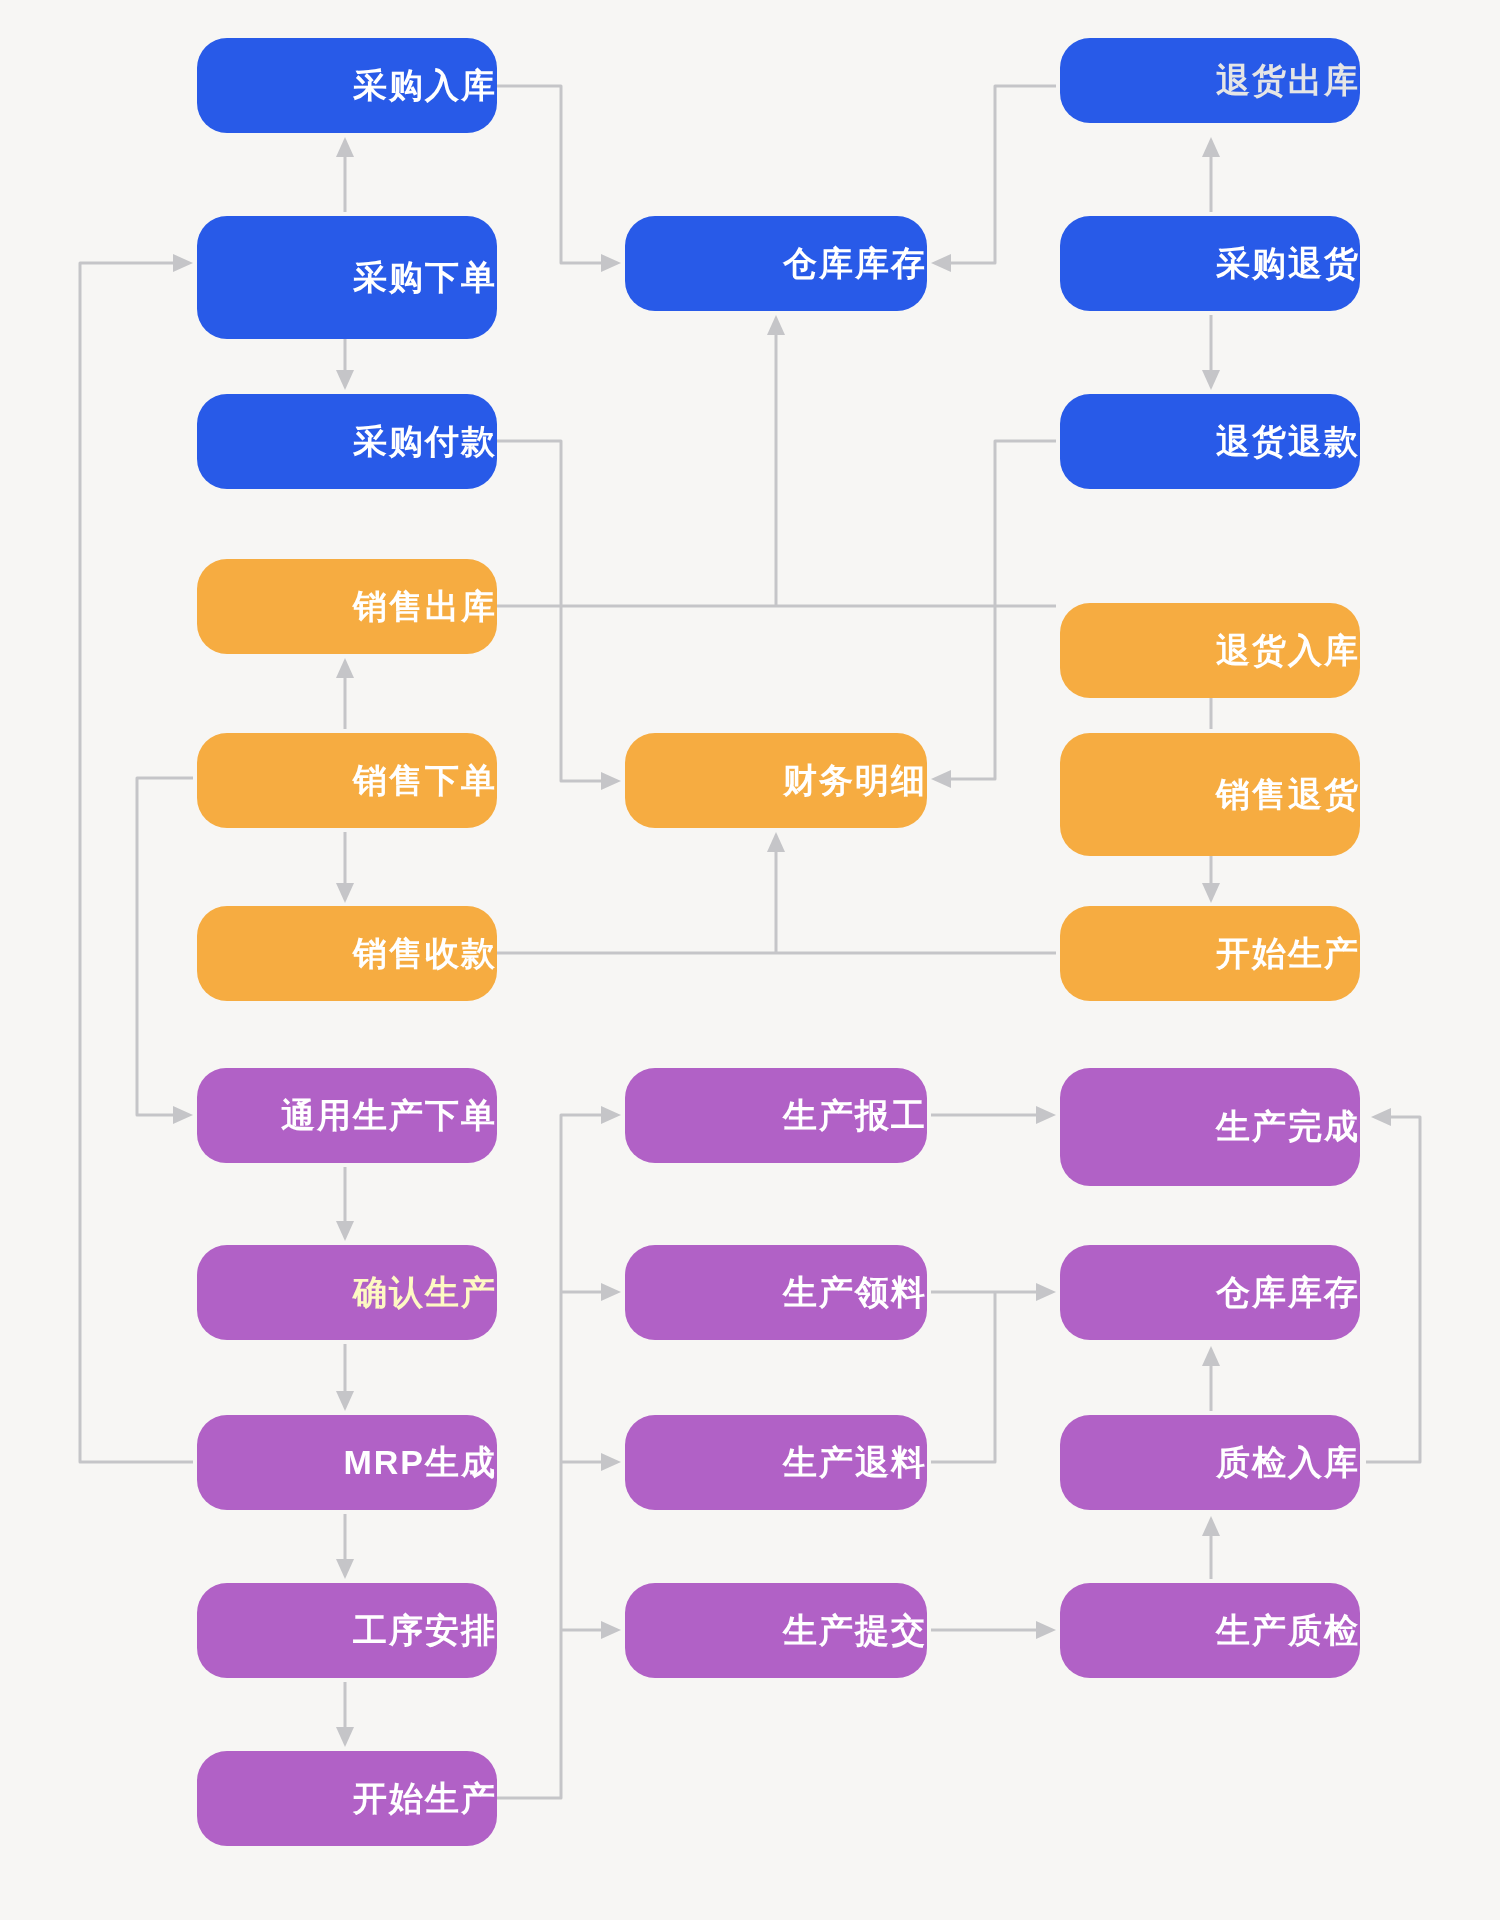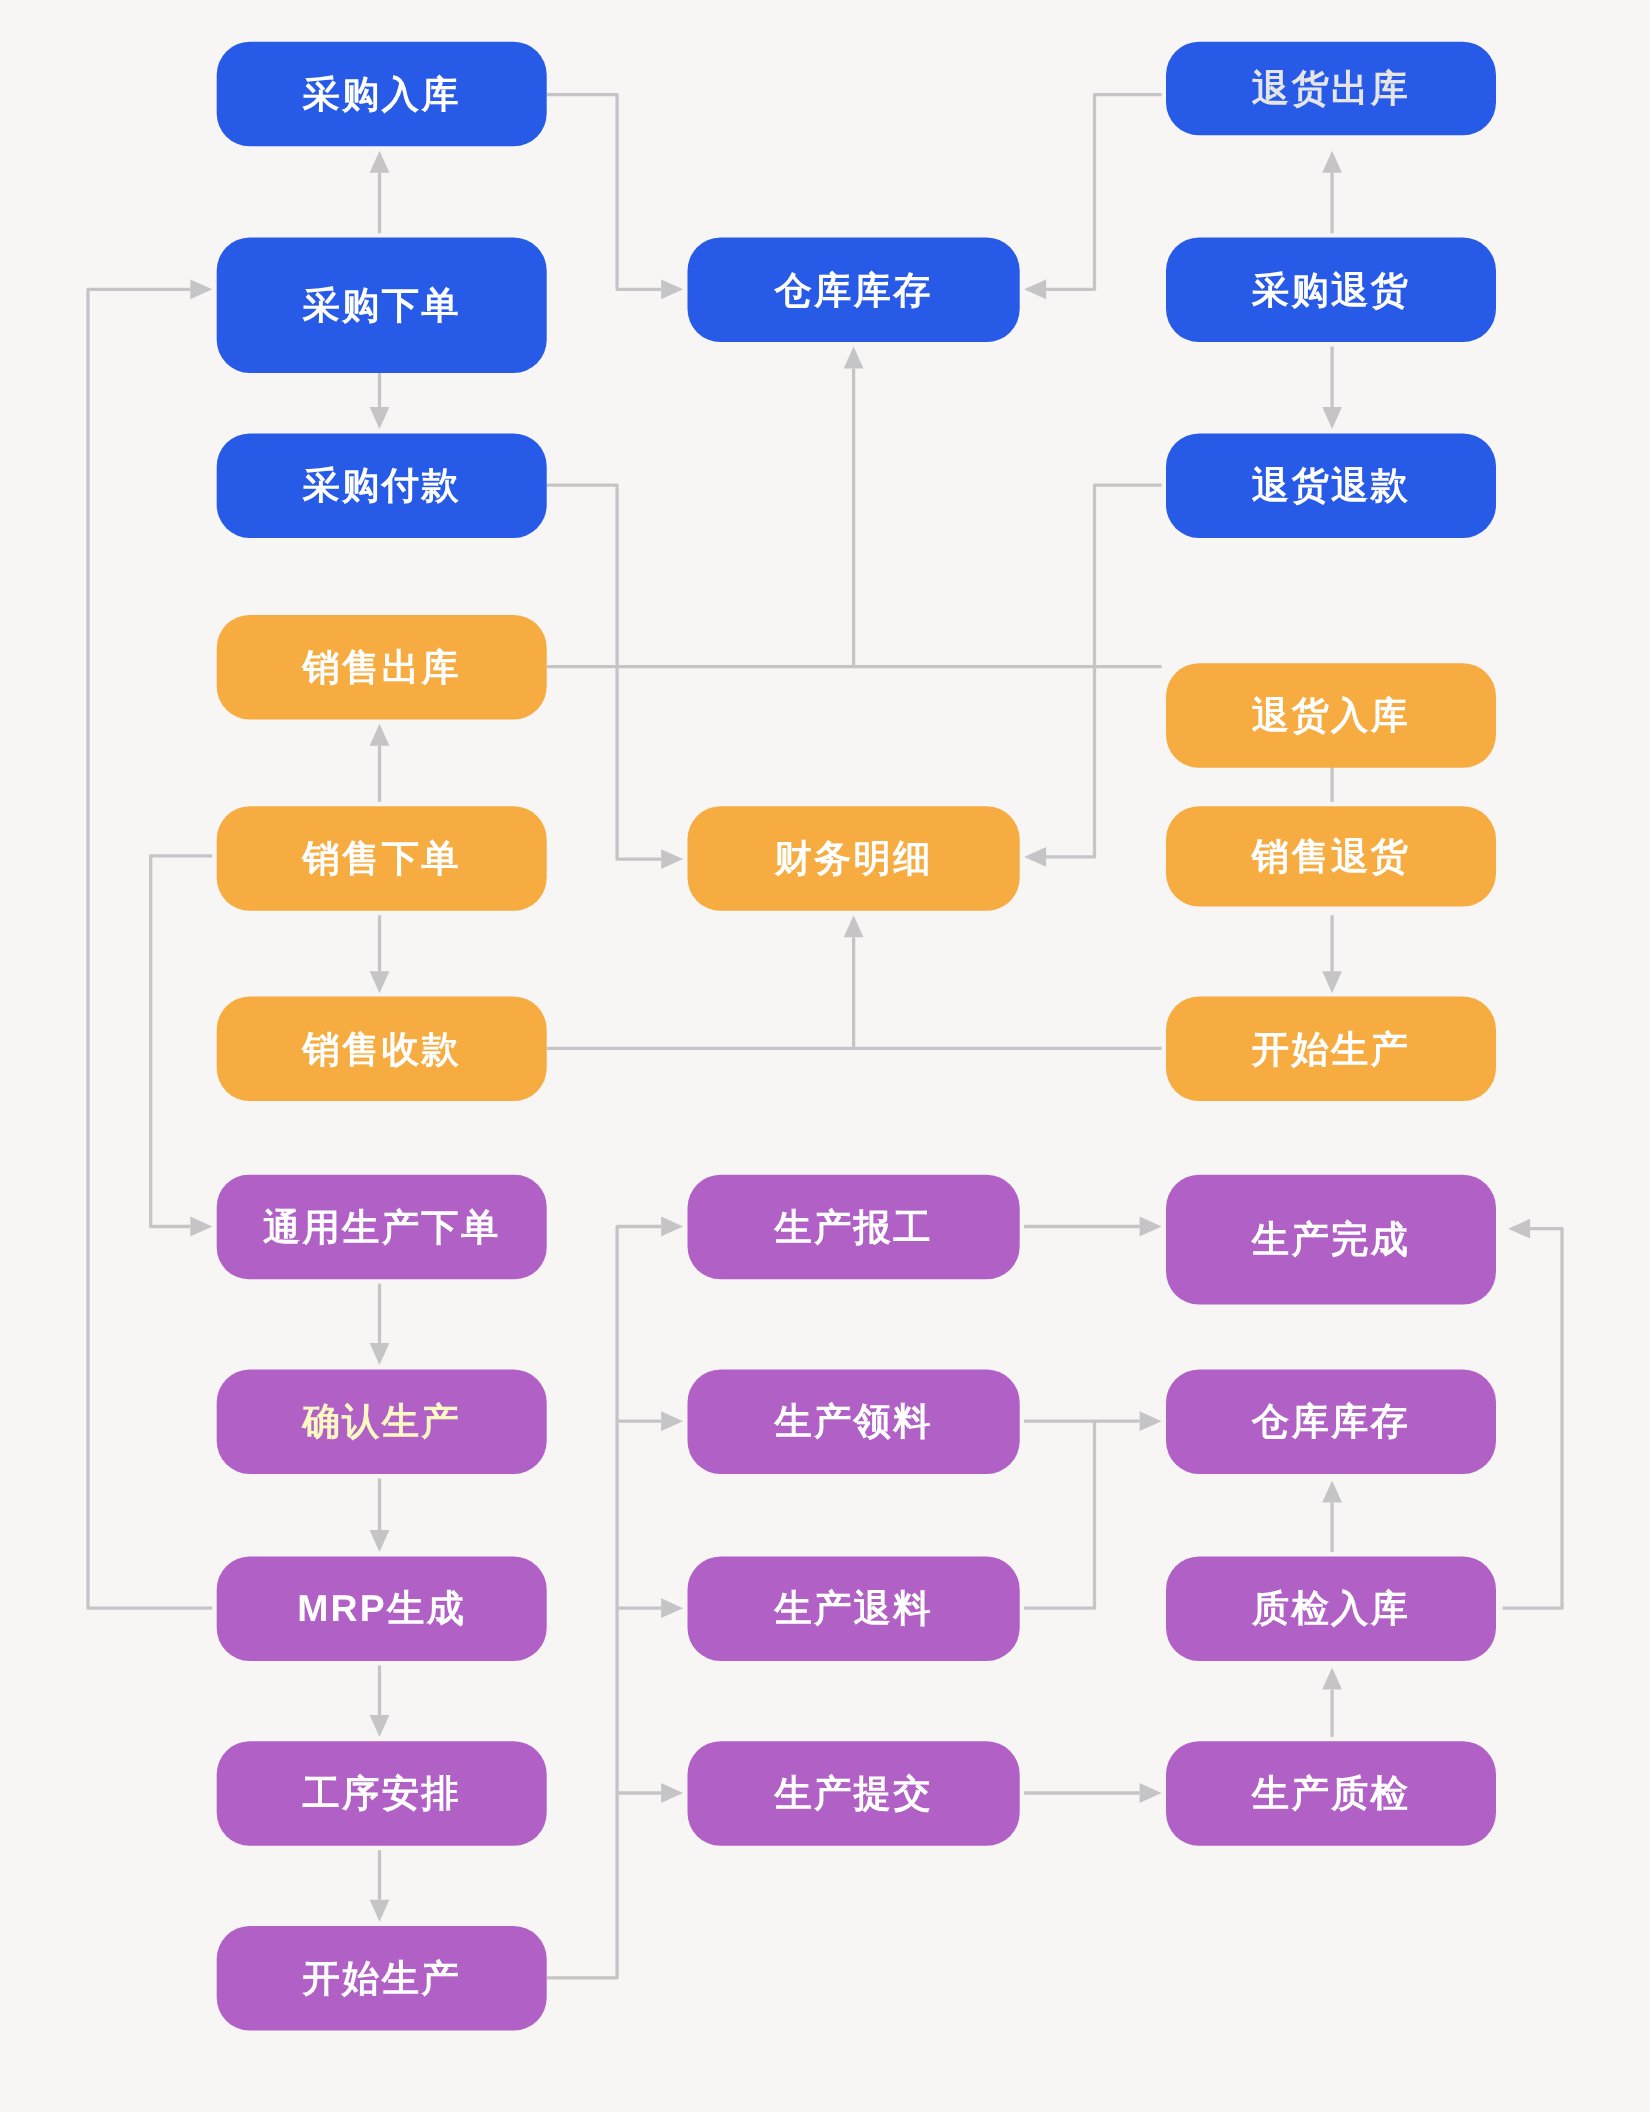--- a/index.html
+++ b/index.html
@@ -16,21 +16,21 @@
   #edges-layer {
     position: absolute;
     left: 0; top: 0;
     width: 1500px;
     height: 1920px;
   }
   .node {
     position: absolute;
     display: flex;
     align-items: center;
-    justify-content: center;
+    justify-content: flex-end;
     border-radius: 30px;
     color: #ffffff;
     font-size: 34px;
     font-weight: bold;
     letter-spacing: 2px;
     white-space: nowrap;
     user-select: none;
   }
 </style>
 </head>
@@ -129,21 +129,21 @@
       </div>
       <div class="node" style="left: 1060px; top: 559px; width: 300px; height: 95px; background: rgb(246, 172, 65); color: rgb(255, 255, 255); margin-top: 44px;">
         <span>退货入库</span>
       </div>
       <div class="node" style="left: 197px; top: 733px; width: 300px; height: 95px; background: rgb(246, 172, 65); color: rgb(255, 255, 255);">
         <span>销售下单</span>
       </div>
       <div class="node" style="left: 625px; top: 733px; width: 302px; height: 95px; background: rgb(246, 172, 65); color: rgb(255, 255, 255);">
         <span>财务明细</span>
       </div>
-      <div class="node" style="left: 1060px; top: 733px; width: 300px; height: 91px; background: rgb(246, 172, 65); color: rgb(255, 255, 255);">
+      <div class="node" style="left: 1060px; top: 733px; width: 300px; height: 123px; background: rgb(246, 172, 65); color: rgb(255, 255, 255);">
         <span>销售退货</span>
       </div>
       <div class="node" style="left: 197px; top: 906px; width: 300px; height: 95px; background: rgb(246, 172, 65); color: rgb(255, 255, 255);">
         <span>销售收款</span>
       </div>
       <div class="node" style="left: 1060px; top: 906px; width: 300px; height: 95px; background: rgb(246, 172, 65); color: rgb(255, 255, 255);">
         <span>开始生产</span>
       </div>
       <div class="node" style="left: 197px; top: 1068px; width: 300px; height: 95px; background: rgb(177, 97, 198); color: rgb(255, 255, 255); border-radius: 29px;">
         <span>通用生产下单</span>

